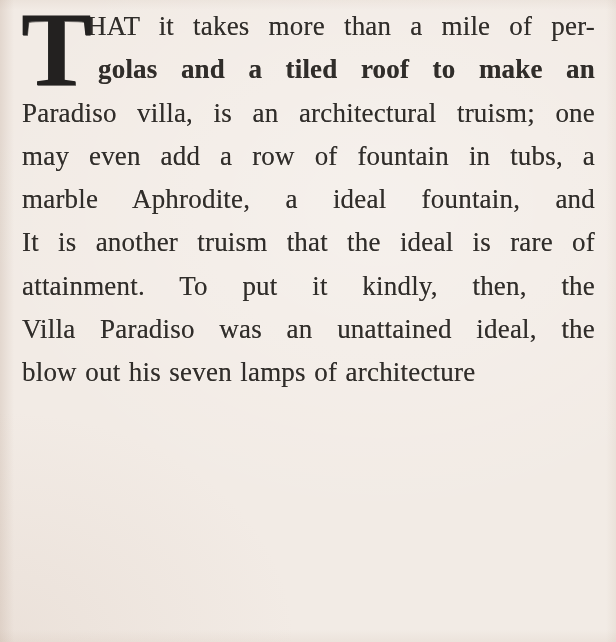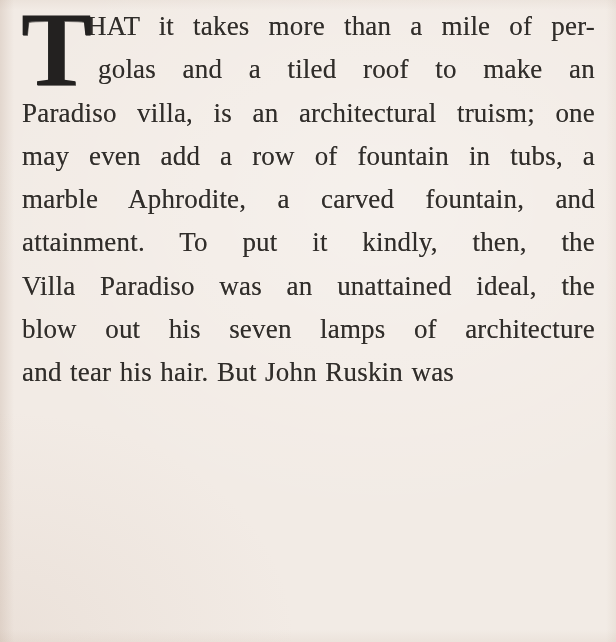--- a/index.html
+++ b/index.html
@@ -41,21 +41,21 @@
     line-height: 43.3px;
     white-space: nowrap;
     text-align: justify;
     text-align-last: justify;
     overflow: visible;
   }
   .text-line:last-child {
     text-align-last: left;
   }
   .text-line:nth-child(1) { margin-left: 65px; }
-  .text-line:nth-child(2) { margin-left: 76px; }
+  .text-line:nth-child(2) { margin-left: 76px; font-weight: bold; }
   .drop-cap {
     position: absolute;
     left: 21px;
     top: 14px;
     display: block;
     height: 72px;
     width: 62px;
     font-size: 106px;
     line-height: 72px;
     font-weight: 700;
@@ -69,19 +69,19 @@
 </head>
 <body>
 
 <div class="book-page">
   <span class="drop-cap">T</span>
   <div class="text-block">
       <div class="text-line">HAT it takes more than a mile of per-</div>
       <div class="text-line">golas and a tiled roof to make an</div>
       <div class="text-line">Paradiso villa, is an architectural truism; one</div>
       <div class="text-line">may even add a row of fountain in tubs, a</div>
-      <div class="text-line">marble Aphrodite, a carved fountain, and</div>
+      <div class="text-line">marble Aphrodite, a ideal fountain, and</div>
+      <div class="text-line">It is another truism that the ideal is rare of</div>
       <div class="text-line">attainment. To put it kindly, then, the</div>
       <div class="text-line">Villa Paradiso was an unattained ideal, the</div>
       <div class="text-line">blow out his seven lamps of architecture</div>
-      <div class="text-line">and tear his hair. But John Ruskin was</div>
     </div>
 </div>
 
 </body></html>

